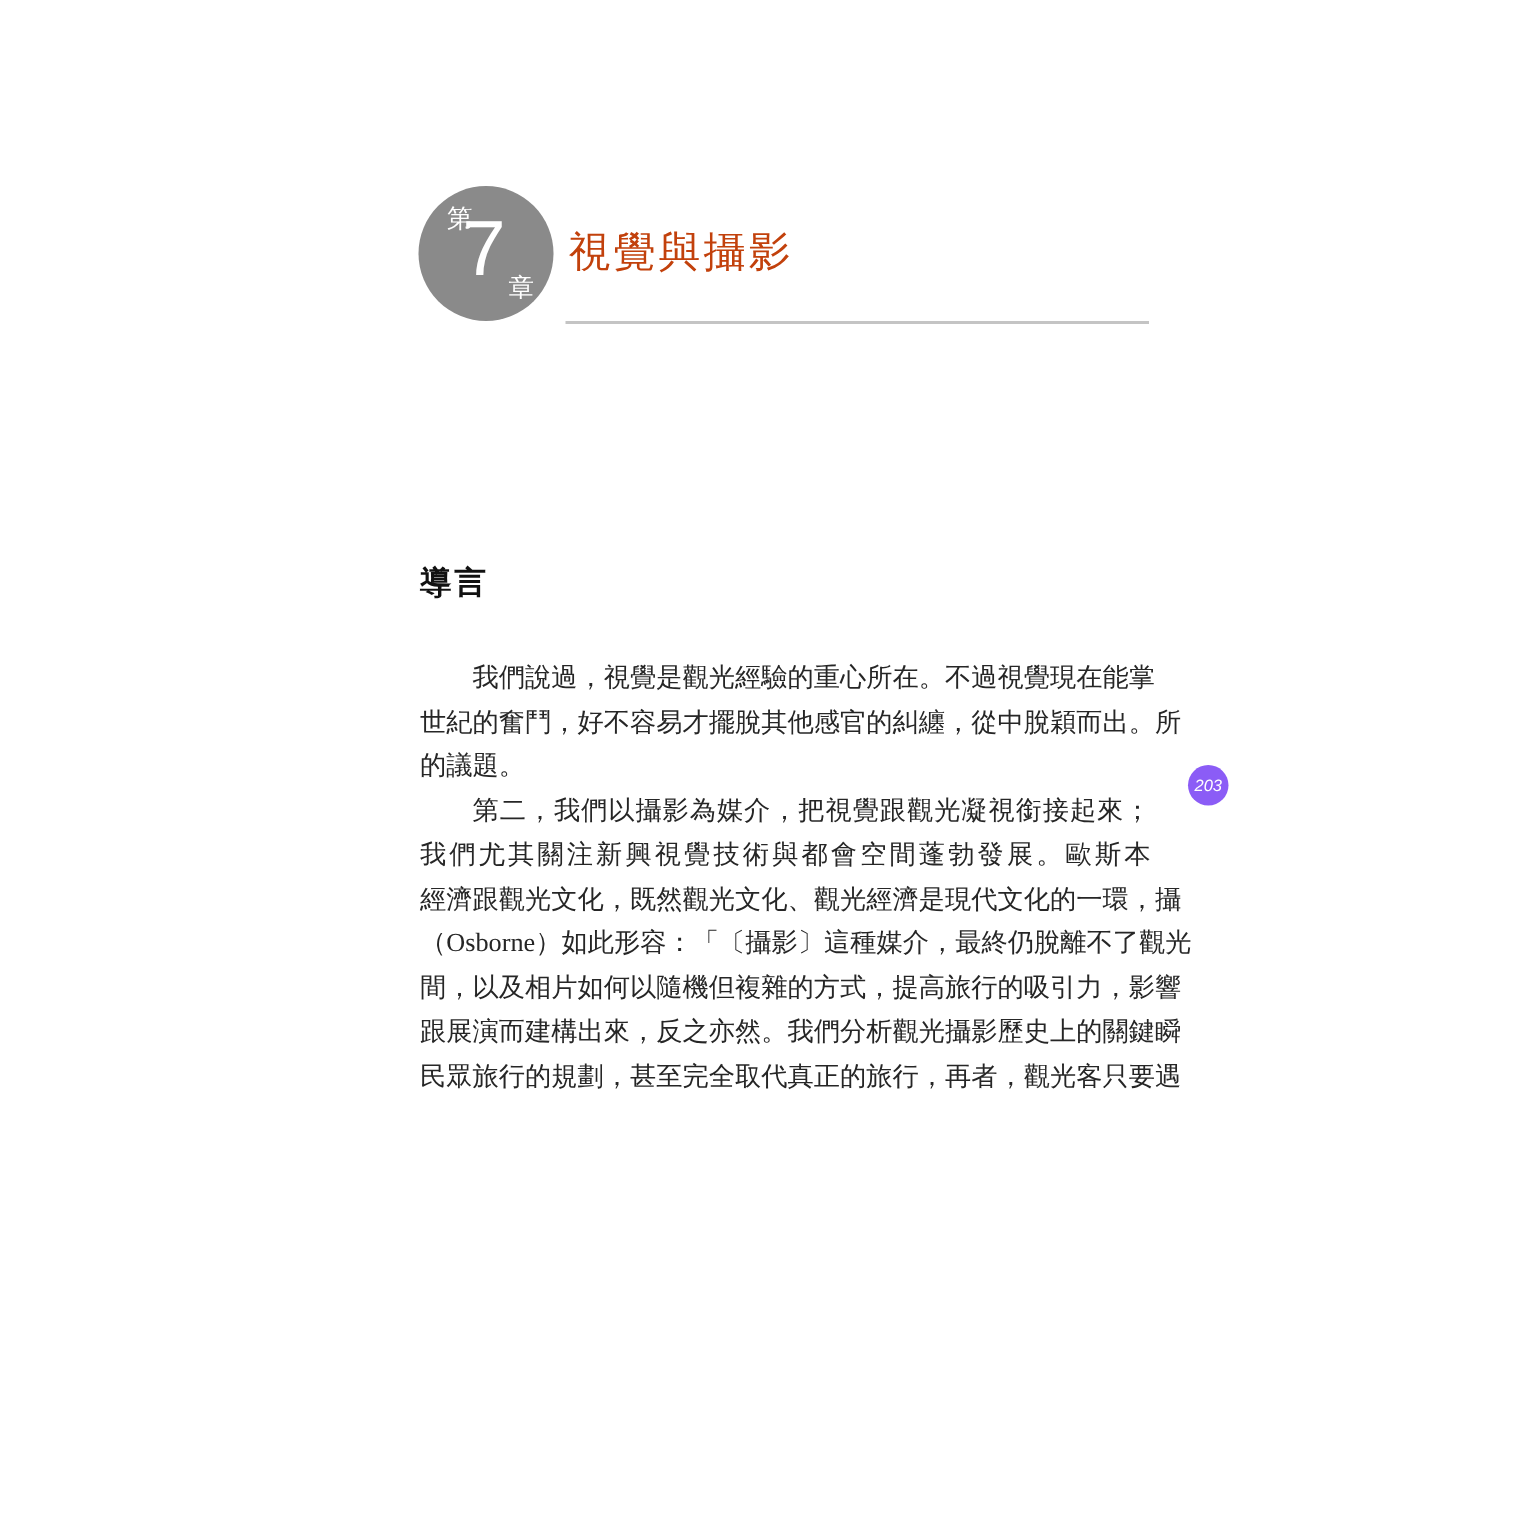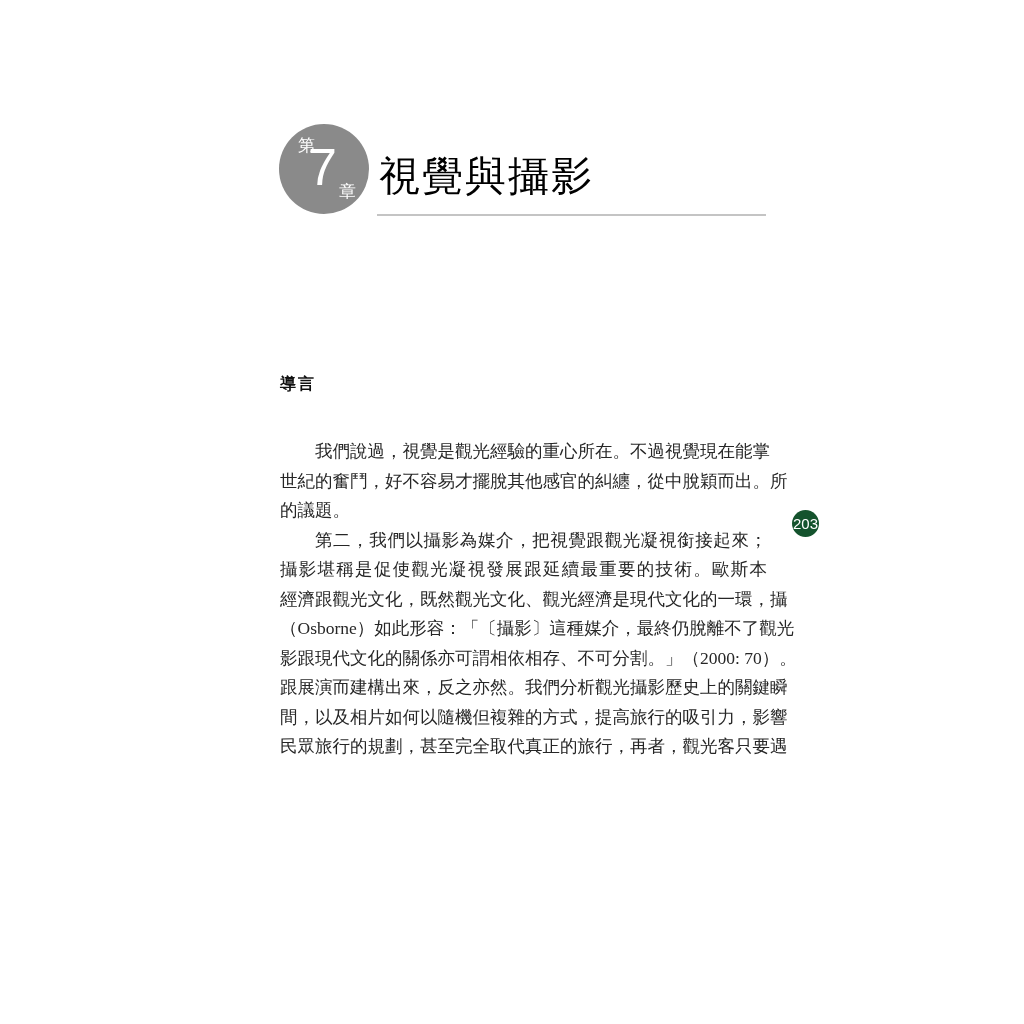--- a/index.html
+++ b/index.html
@@ -49,58 +49,59 @@
     bottom: 11px;
     font-size: 17px;
     font-family: "Liberation Sans", sans-serif;
   }
 
   
   .chapter-title {
     position: absolute;
     left: 379px;
     top: 149px;
-    font-size: 41px;
+    font-size: 28px;
     letter-spacing: 2px;
-    color: #000000;
+    color: #c2410c;
     font-weight: 500;
     white-space: nowrap;
   }
   .title-rule {
     position: absolute;
     left: 377px;
     top: 214px;
     width: 389px;
     height: 2px;
     background: #c4c4c4;
   }
 
   
   .page-badge {
     position: absolute;
     left: 792px;
     top: 510px;
     width: 27px;
     height: 27px;
     border-radius: 50%;
-    background: #14532d;
+    background: #8b5cf6;
     color: #ffffff;
-    font-size: 15px;
+    font-size: 11px;
     font-family: "Liberation Sans", sans-serif;
     display: flex;
     align-items: center;
     justify-content: center;
+    font-style: italic;
   }
 
   
   .section-heading {
     position: absolute;
     left: 280px;
     top: 374px;
-    font-size: 16px;
+    font-size: 21px;
     font-weight: 700;
     letter-spacing: 2px;
     color: #111111;
     font-family: "Liberation Sans", sans-serif;
   }
 
   
   .body-text {
     position: absolute;
     left: 280px;
@@ -141,22 +142,21 @@
     <span>203</span>
   </div>
 
   <div class="section-heading">導言</div>
 
   <div class="body-text">
       <div class="line indent">我們說過，視覺是觀光經驗的重心所在。不過視覺現在能掌</div>
       <div class="line">世紀的奮鬥，好不容易才擺脫其他感官的糾纏，從中脫穎而出。所</div>
       <div class="line short">的議題。</div>
       <div class="line indent">第二，我們以攝影為媒介，把視覺跟觀光凝視銜接起來；</div>
-      <div class="line">攝影堪稱是促使觀光凝視發展跟延續最重要的技術。歐斯本</div>
+      <div class="line">我們尤其關注新興視覺技術與都會空間蓬勃發展。歐斯本</div>
       <div class="line">經濟跟觀光文化，既然觀光文化、觀光經濟是現代文化的一環，攝</div>
       <div class="line">（Osborne）如此形容：「〔攝影〕這種媒介，最終仍脫離不了觀光</div>
-      <div class="line">影跟現代文化的關係亦可謂相依相存、不可分割。」（2000: 70）。</div>
+      <div class="line">間，以及相片如何以隨機但複雜的方式，提高旅行的吸引力，影響</div>
       <div class="line">跟展演而建構出來，反之亦然。我們分析觀光攝影歷史上的關鍵瞬</div>
-      <div class="line">間，以及相片如何以隨機但複雜的方式，提高旅行的吸引力，影響</div>
       <div class="line">民眾旅行的規劃，甚至完全取代真正的旅行，再者，觀光客只要遇</div>
     </div>
 
 </div>
 
 </body></html>

